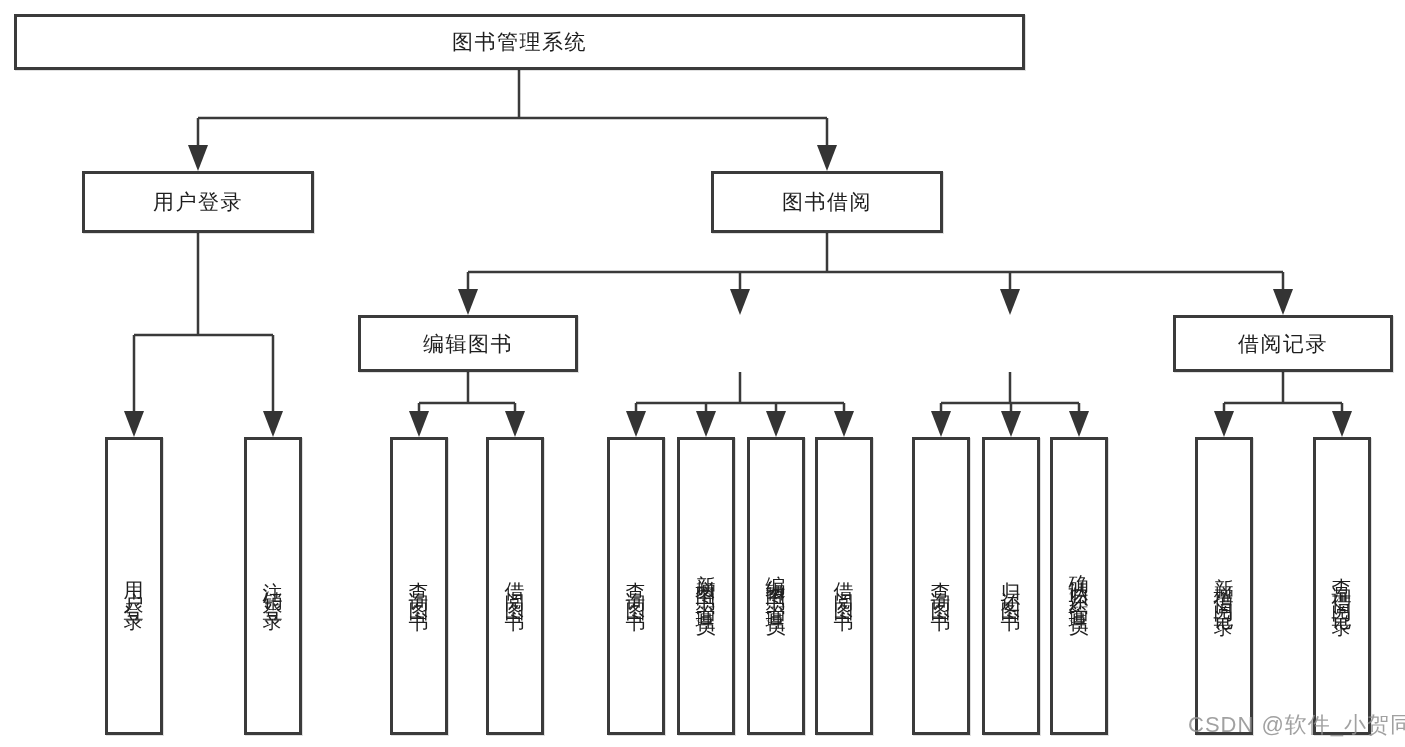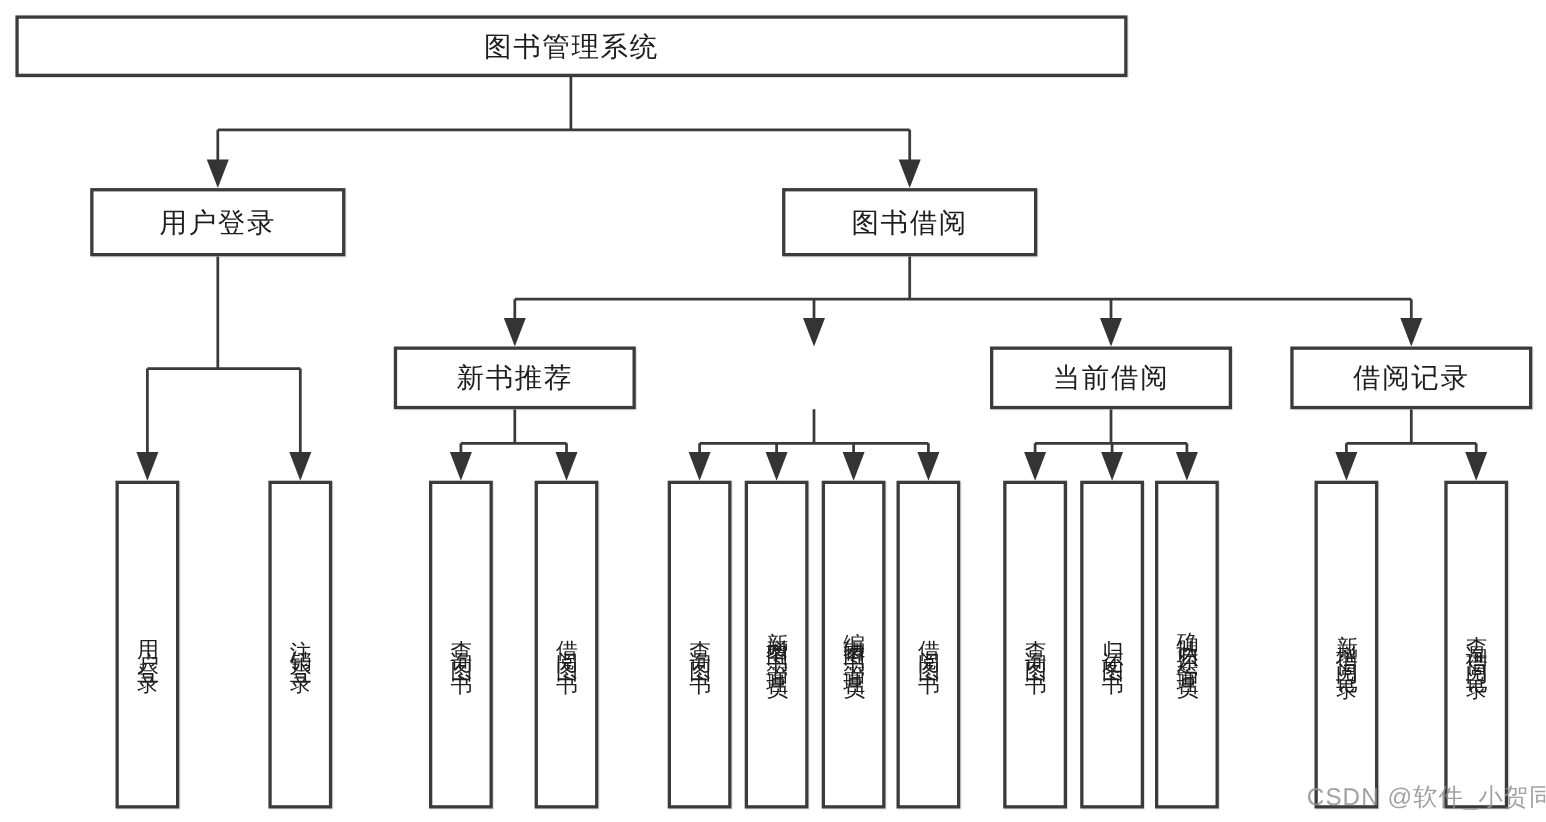--- a/index.html
+++ b/index.html
@@ -16,21 +16,21 @@
     box-sizing:border-box;
     background:#ffffff;
     border:3px solid #3b3b3b;
     display:flex;
     align-items:center;
     justify-content:center;
     color:#1e1e1e;
     z-index:1;
     box-shadow:1px 1px 0 rgba(0,0,0,0.12);
   }
-  .h{font-size:25px;letter-spacing:1.5px;white-space:nowrap;text-align:center;}
+  .h{font-size:21px;letter-spacing:1.5px;white-space:nowrap;text-align:center;}
   .v{
     writing-mode:vertical-rl;
     text-orientation:mixed;
     font-size:20px;
     letter-spacing:10px;
     line-height:1;
   }
   .v span{display:block;}
   #watermark{
     position:absolute;
@@ -95,24 +95,21 @@
   </div>
 
   <div class="box h" style="left:82px;top:171px;width:232px;height:62px">
     <span>用户登录</span>
   </div>
   <div class="box h" style="left:711px;top:171px;width:232px;height:62px">
     <span>图书借阅</span>
   </div>
 
   <div class="box h" style="left:358px;top:315px;width:220px;height:57px">
-    <span>新书推荐</span>
-  </div>
-  <div class="box h" style="left:900px;top:315px;width:220px;height:57px">
-    <span>当前借阅</span>
+    <span>编辑图书</span>
   </div>
   <div class="box h" style="left:1173px;top:315px;width:220px;height:57px">
     <span>借阅记录</span>
   </div>
 
   <div class="box v" style="left:105px;top:437px;width:58px;height:298px">
     <span>用户登录</span>
   </div>
   <div class="box v" style="left:244px;top:437px;width:58px;height:298px">
     <span>注销登录</span>

